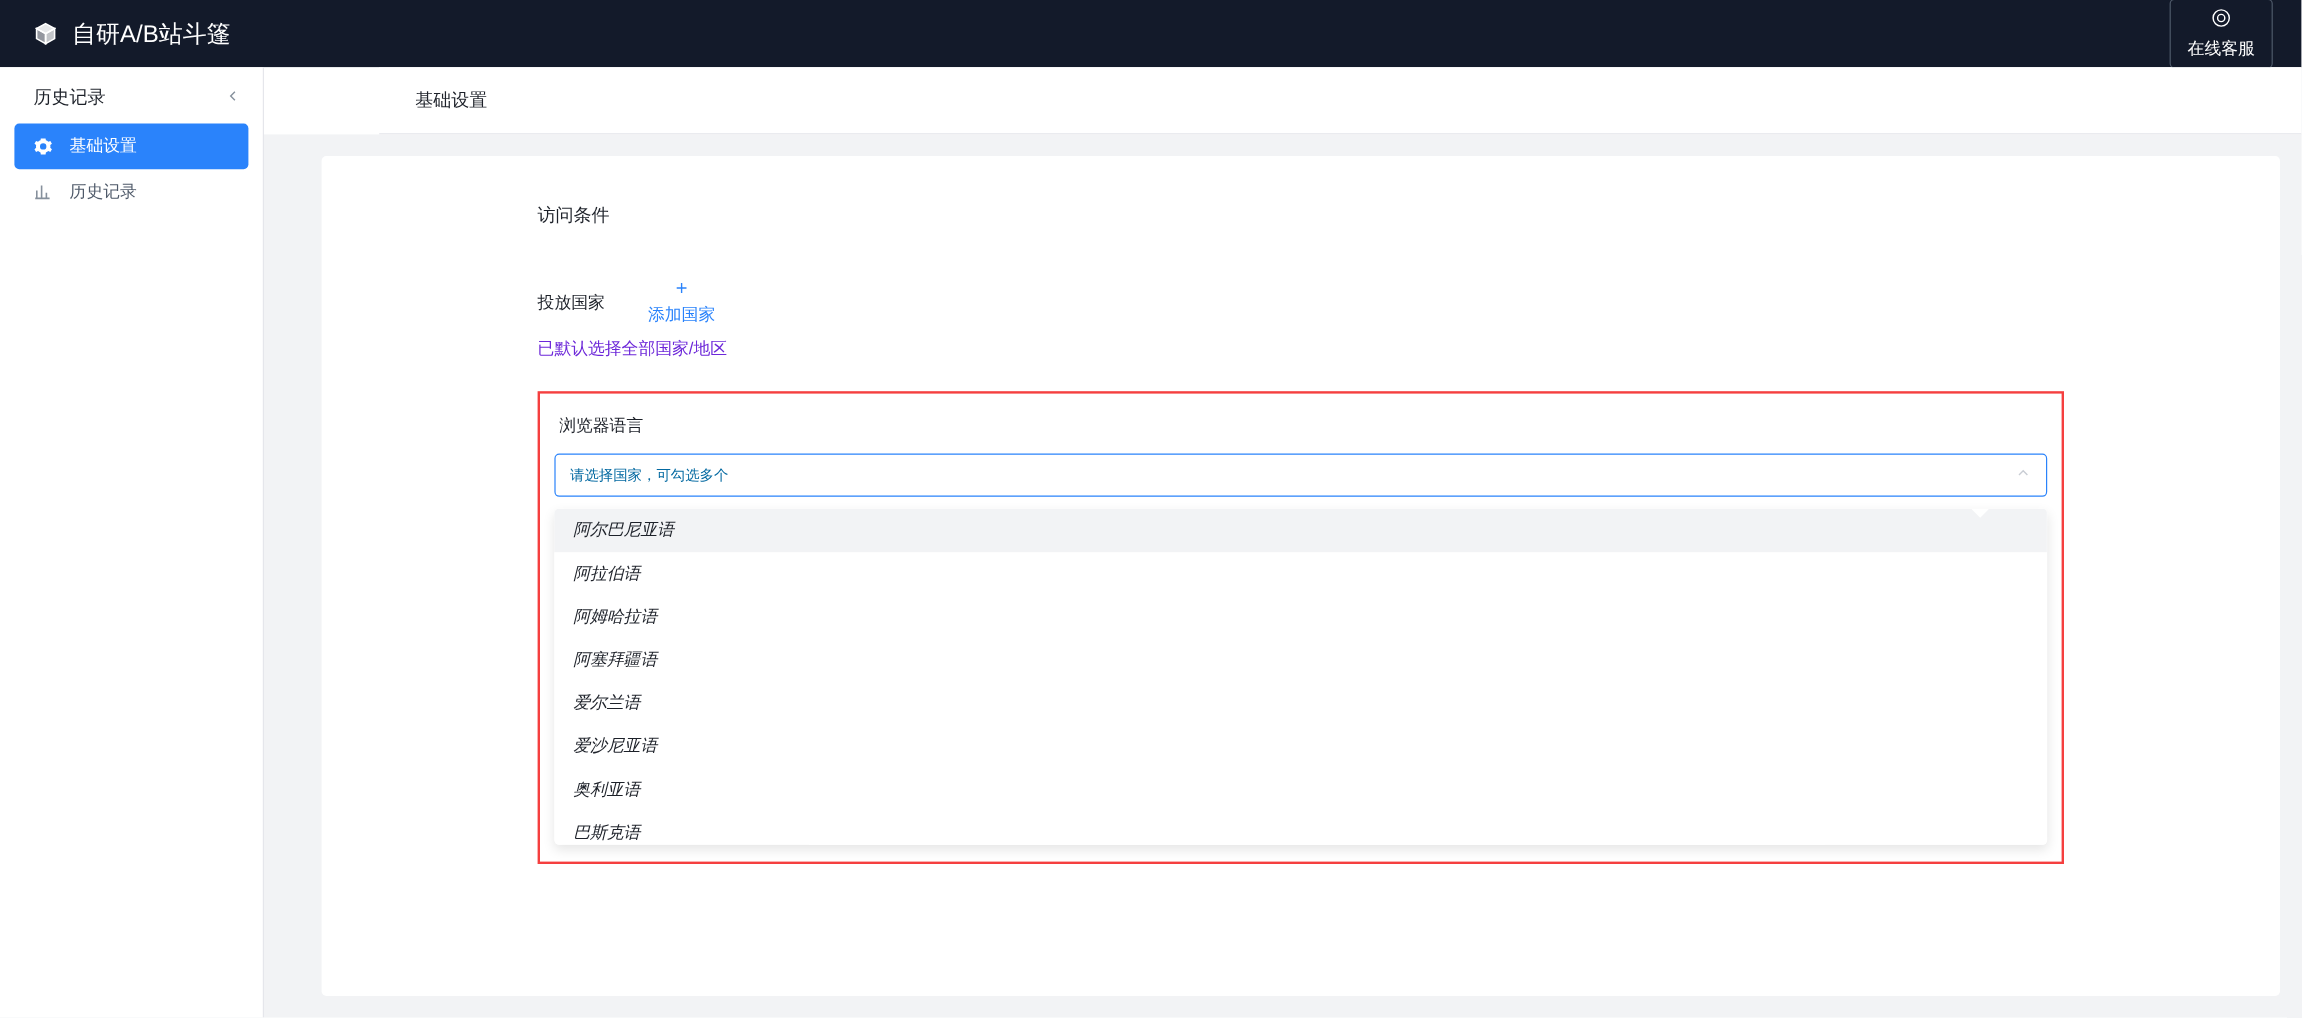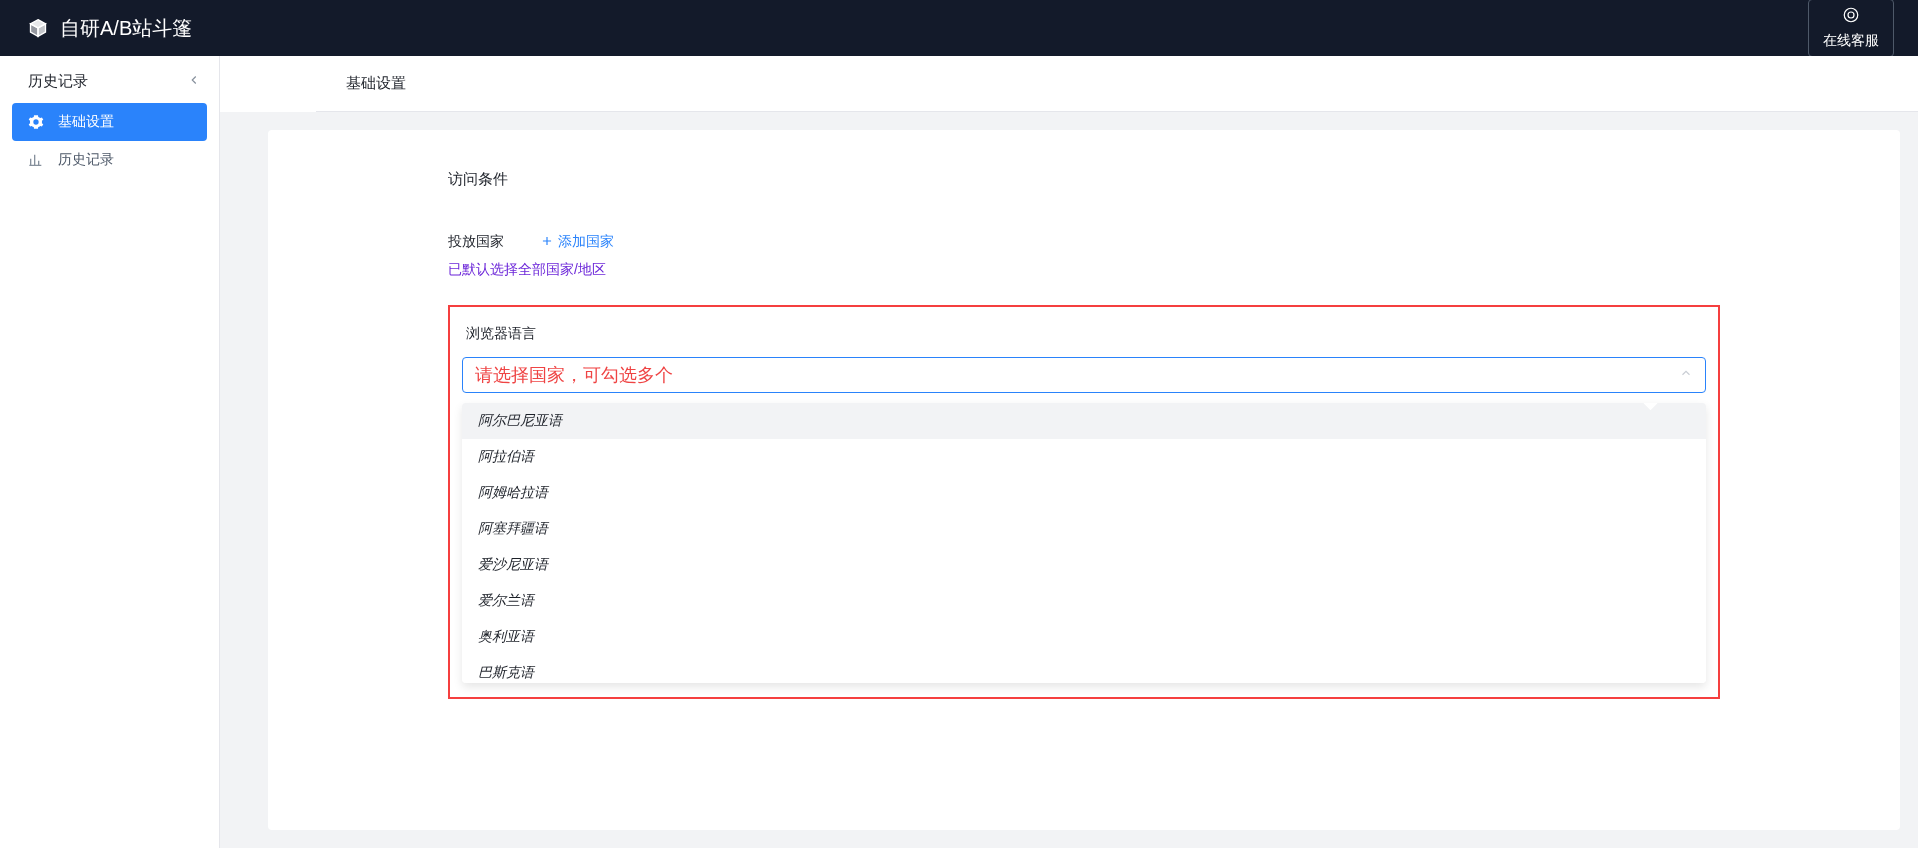--- a/index.html
+++ b/index.html
@@ -122,20 +122,21 @@
       font-size: 14px;
     }
     .field-label { color: #1d2129; }
     .add-link {
       display: flex;
       align-items: center;
       gap: 4px;
       color: #2a83fb;
       font-size: 14px;
       cursor: pointer;
+      flex-direction: column;
     }
     .hint { color: #6d28d9; font-size: 14px; }
 
     
     .highlight-box {
       border: 2px solid #f53f3f;
       padding: 18px 12px 14px 12px;
       margin-top: 26px;
       position: relative;
     }
@@ -144,21 +145,21 @@
       display: flex;
       align-items: center;
       justify-content: space-between;
       border: 1px solid #2a83fb;
       border-radius: 4px;
       height: 36px;
       padding: 0 12px;
       cursor: pointer;
       background: #fff;
     }
-    .select-placeholder { color: #ef4444; font-size: 18px; }
+    .select-placeholder { color: #0369a1; font-size: 12px; }
     .select-caret { color: #c9cdd4; }
 
     
     .dropdown {
       margin-top: 10px;
       border-radius: 4px;
       box-shadow: 0 4px 10px rgba(0,0,0,0.1);
       background: #fff;
       max-height: 280px;
       overflow: auto;
@@ -276,22 +277,22 @@
                   <path d="M6 15 L12 9 L18 15"></path>
                 </svg>
             </span>
           </div>
 
           <div class="dropdown">
             <div class="dropdown-item highlighted">阿尔巴尼亚语</div>
             <div class="dropdown-item">阿拉伯语</div>
             <div class="dropdown-item">阿姆哈拉语</div>
             <div class="dropdown-item">阿塞拜疆语</div>
+            <div class="dropdown-item">爱尔兰语</div>
             <div class="dropdown-item">爱沙尼亚语</div>
-            <div class="dropdown-item">爱尔兰语</div>
             <div class="dropdown-item">奥利亚语</div>
             <div class="dropdown-item">巴斯克语</div>
           </div>
         </div>
       </div>
     </div>
   </div>
 </div>
 
 </body></html>

